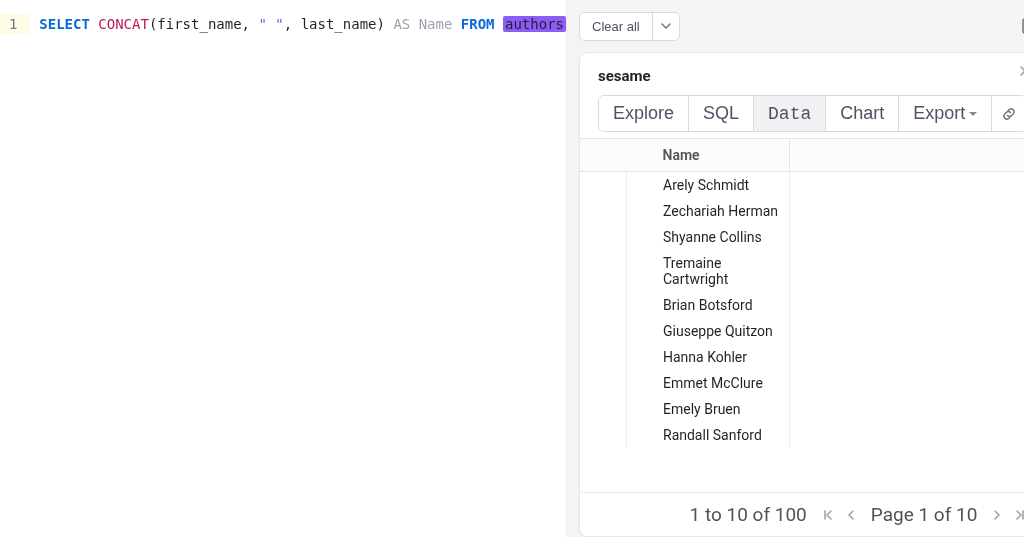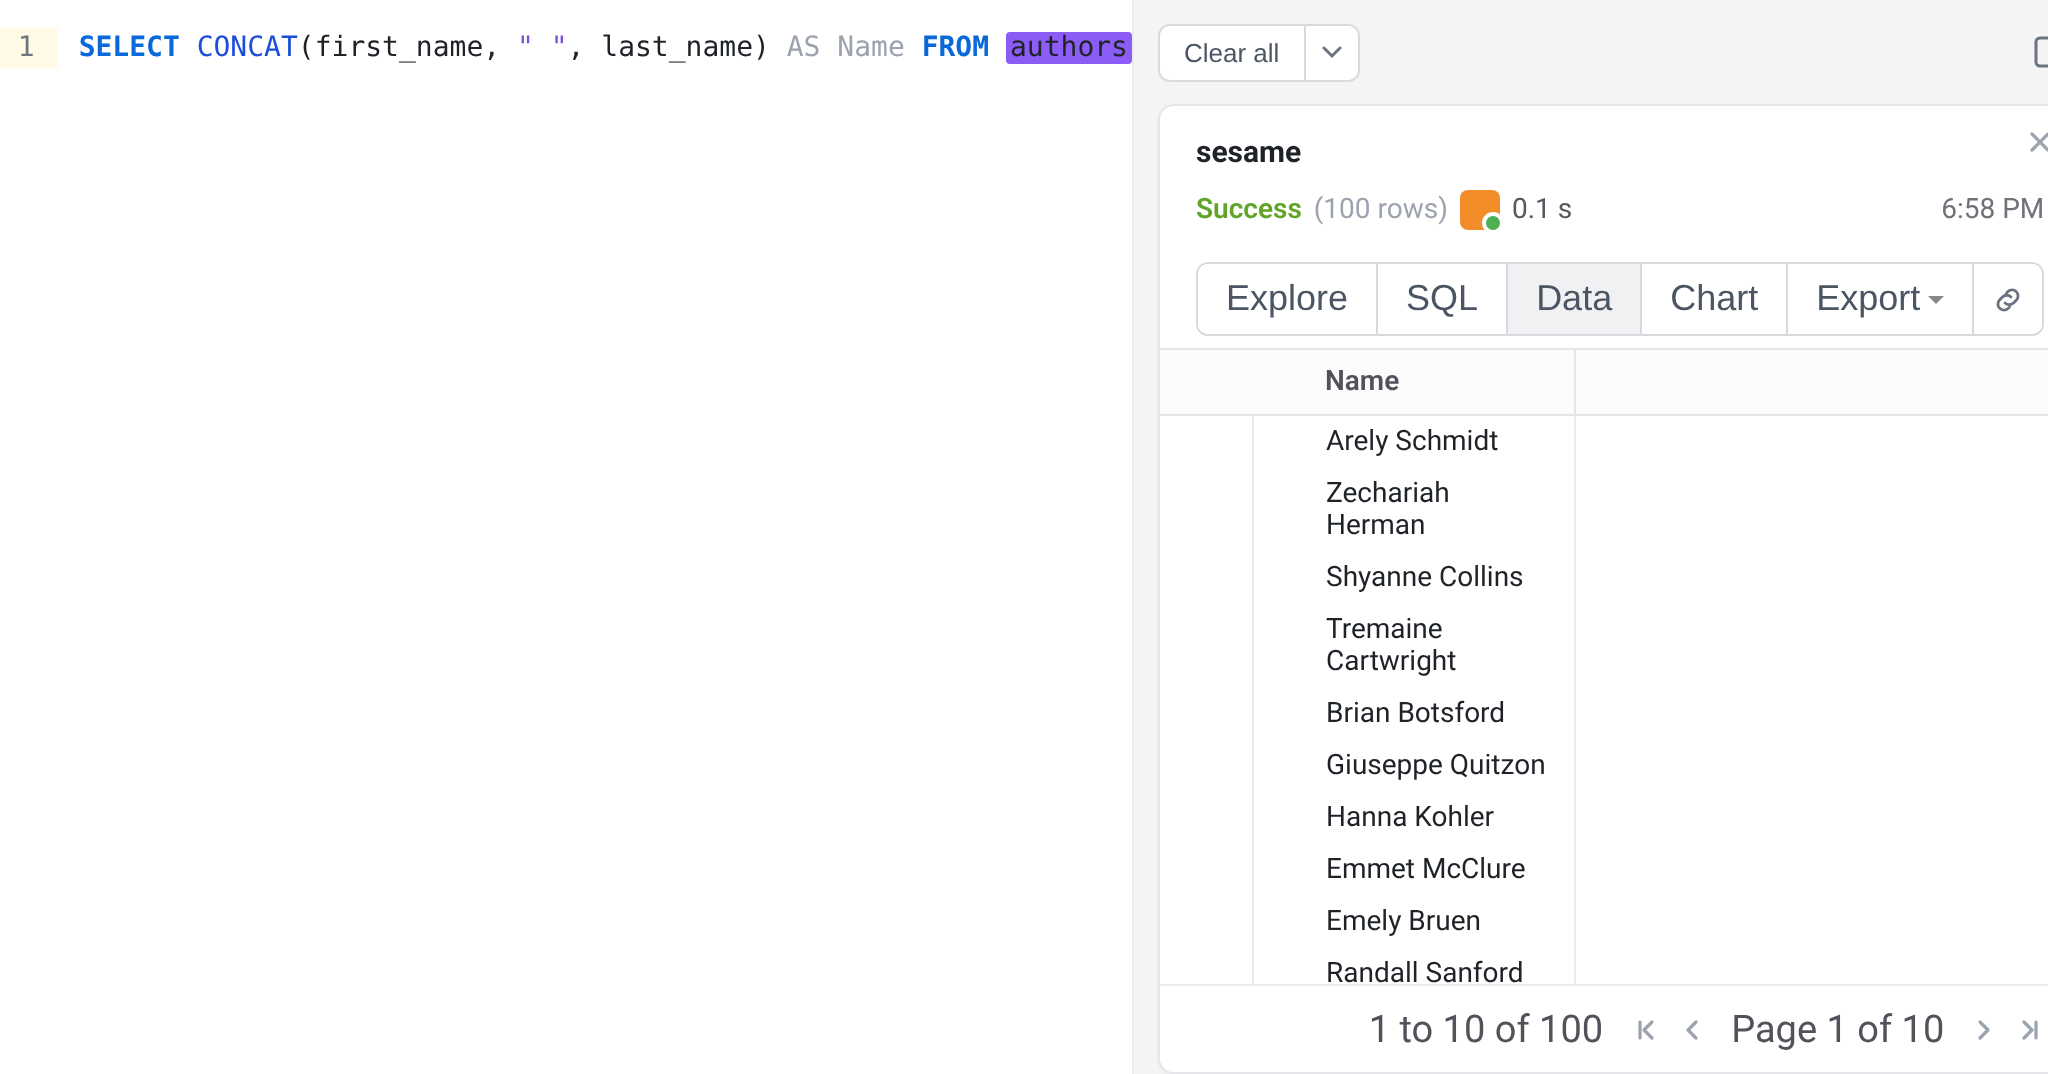--- a/index.html
+++ b/index.html
@@ -36,21 +36,21 @@
     line-height: 20px;
   }
   .code {
     font-family: ui-monospace, SFMono-Regular, Menlo, monospace;
     font-size: 14px;
     line-height: 20px;
     white-space: pre;
     padding-left: 10px;
   }
   .kw   { color: #0969da; font-weight: bold; }
-  .fn   { color: #1d4ed8; }
+  .fn   { color: #be185d; }
   .str  { color: #8250df; }
   .as   { color: #9ca3af; }
   .tbl  { background: #8b5cf6; padding: 0 2px; border-radius: 2px; }
 
   
   .panel {
     flex: 1;
     background: #f4f4f5;
     display: flex;
     flex-direction: column;
@@ -170,21 +170,21 @@
     border-right: 1px solid #d9d9df;
     padding: 7px 14px;
     font-size: 18px;
     color: #4b5563;
     cursor: pointer;
     display: inline-flex;
     align-items: center;
     gap: 4px;
   }
   .tab:last-child { border-right: none; }
-  .tab.active { background: #f1f1f4; font-weight: 500; }
+  .tab.active { background: #f1f1f4; font-weight: 500; font-family: Liberation Mono, monospace; }
   .tab .caret {
     width: 0; height: 0;
     border-left: 4px solid transparent;
     border-right: 4px solid transparent;
     border-top: 4px solid #888;
   }
   .tab.icon-only { padding: 7px 10px; }
 
   .table-wrap {
     flex: 1;
@@ -271,29 +271,20 @@
   </div>
 
   <div class="card">
     <div class="close-x">
       <svg width="12" height="12" viewBox="0 0 12 12">
           <path d="M2 2l8 8M10 2l-8 8" stroke="#9ca3af" stroke-width="1.6" stroke-linecap="round"></path>
         </svg>
     </div>
     <div class="card-title">sesame</div>
 
-    <div class="status-row">
-      <div class="status-left">
-        <span class="success">Success</span>
-        <span class="rows">(100 rows)</span>
-        <span class="db-icon"></span>
-        <span class="duration">0.1 s</span>
-      </div>
-      <span class="time">6:58 PM</span>
-    </div>
 
     <div class="tabs-row">
       <div class="tabs">
         <button class="tab">Explore</button>
         <button class="tab">SQL</button>
         <button class="tab active">Data</button>
         <button class="tab">Chart</button>
         <button class="tab">
           <span>Export</span>
           <span class="caret"></span>

